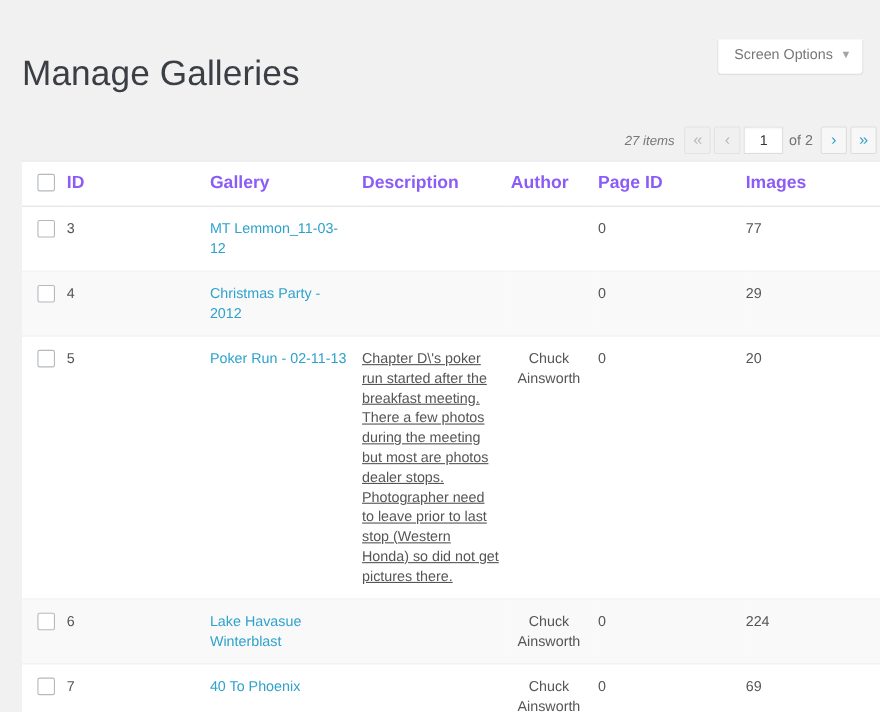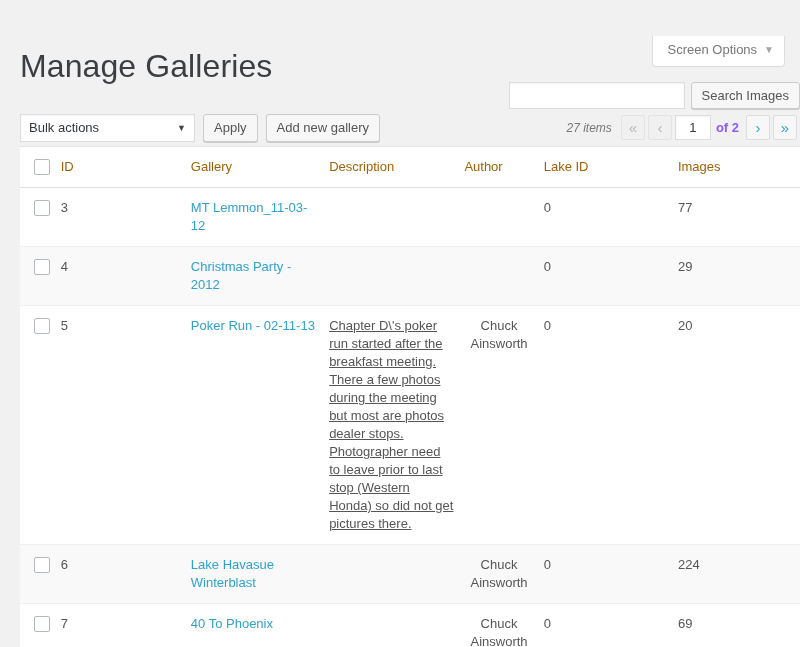--- a/index.html
+++ b/index.html
@@ -187,41 +187,40 @@
     font-size: 13px;
     color: #32373c;
     font-family: "Liberation Sans", sans-serif;
     margin-right: 5px;
     padding: 0;
     outline: none;
     box-shadow: inset 0 1px 2px rgba(0,0,0,.05);
   }
   .pg-total {
     margin-right: 7px;
-    color: #8b5cf6;
-    font-size: 13px;
-    font-weight: bold;
+    color: #737373;
+    font-size: 13px;
   }
 
   
   .wp-list-table {
     position: absolute;
     left: 20px;
     right: 0px;
     top: 110px;
     background: #fff;
     border-collapse: collapse;
     width: 780px;
     border-top: 1px solid #e5e5e5;
   }
   .wp-list-table thead th {
     text-align: left;
-    font-weight: normal;
-    font-size: 13px;
-    color: #a16207;
+    font-weight: bold;
+    font-size: 16px;
+    color: #8b5cf6;
     padding: 11px 10px 11px 0;
     border-bottom: 1px solid #e1e1e1;
     background: #fff;
     vertical-align: middle;
     line-height: 18px;
   }
   .wp-list-table tbody td {
     font-size: 13px;
     color: #555;
     padding: 11px 10px 11px 0;
@@ -274,35 +273,23 @@
 <body>
 
 <div class="screen">
 
   <div class="screen-options-tab">
     <span>Screen Options</span><span class="caret">▼</span>
   </div>
 
   <h1 class="page-title">Manage Galleries</h1>
 
-  <div class="search-box">
-    <input class="search-input" type="text" value="" style="">
-    <button class="btn search-submit">Search Images</button>
-  </div>
 
   <div class="tablenav">
 
-    <div class="bulk-wrap">
-      <div class="bulk-select">
-        <span>Bulk actions</span>
-        <span class="sel-caret">▼</span>
-      </div>
-      <button class="btn apply-btn">Apply</button>
-      <button class="btn addnew-btn">Add new gallery</button>
-    </div>
 
     <div class="pagination">
       <span class="displaying-num">27 items</span>
       <span class="pg-btn disabled">«</span>
       <span class="pg-btn disabled">‹</span>
       <input class="pg-current" type="text" value="1" style="">
       <span class="pg-total">of 2</span>
       <span class="pg-btn">›</span>
       <span class="pg-btn">»</span>
     </div>
@@ -311,21 +298,21 @@
   <table class="wp-list-table">
     <thead>
       <tr>
         <th class="col-cb">
           <span class="cb-box"></span>
         </th>
         <th class="col-id">ID</th>
         <th class="col-gallery">Gallery</th>
         <th class="col-desc">Description</th>
         <th class="col-author">Author</th>
-        <th class="col-pageid">Lake ID</th>
+        <th class="col-pageid">Page ID</th>
         <th class="col-images">Images</th>
       </tr>
     </thead>
     <tbody id="table-body">
         <tr>
           <td class="col-cb"><span class="cb-box"></span></td>
           <td class="col-id num-text">3</td>
           <td class="col-gallery"><a class="gallery-link">MT Lemmon_11-03-12</a></td>
           <td class="col-desc desc-text"></td>
           <td class="col-author author-text"></td>

